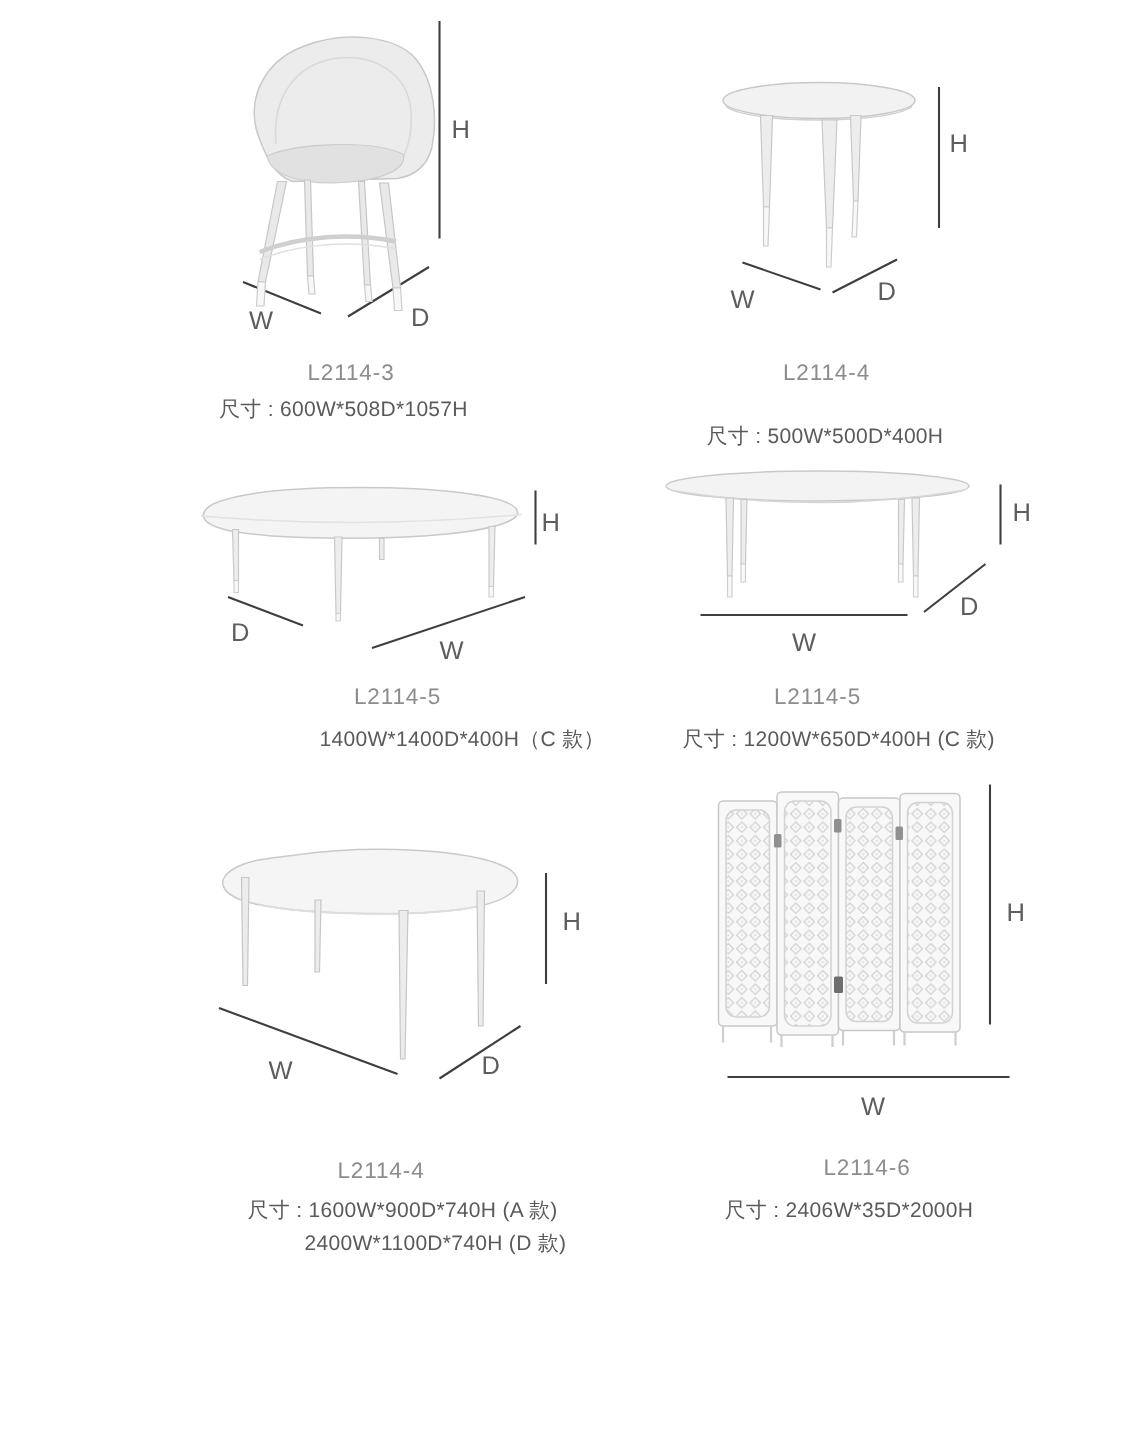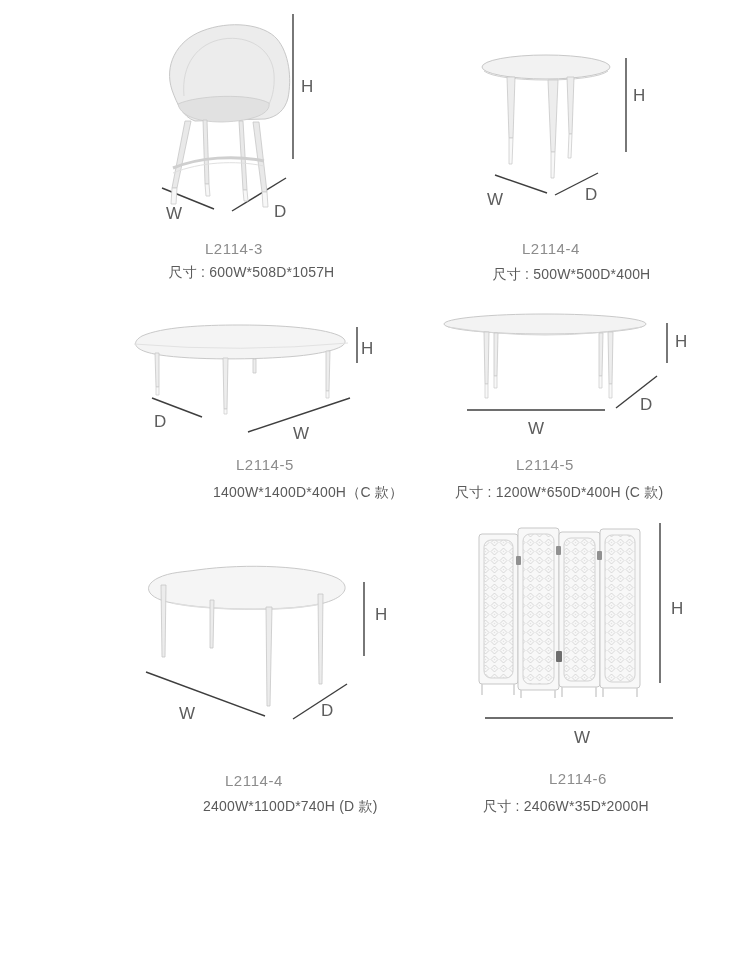--- a/index.html
+++ b/index.html
@@ -14,21 +14,21 @@
     letter-spacing:0.5px;
   }
   .code{
     position:absolute;font-size:15px;color:#8c8c8c;text-align:center;
     letter-spacing:0.6px;line-height:1.2;
   }
   .sizes{
     position:absolute;font-size:14px;color:#5a5a5a;line-height:21px;
     letter-spacing:0.2px;white-space:nowrap;
   }
-  .sizes.center{text-align:center;margin-left:18px;}
+  .sizes.center{text-align:left;}
   .sizes .indent{padding-left:38px;}
   .sizes.wide{line-height:22px;}
 </style>
 </head>
 <body>
 
 <div class="canvas">
 
   <svg class="layer" width="750" height="959" viewBox="0 0 750 959">
     <g stroke="#3e3e3e" stroke-width="1.4" fill="none">
@@ -98,21 +98,21 @@
       <g fill="#f8f8f8" stroke="#cccccc" stroke-width="0.8">
         <polygon points="96,100 100,100 99,126 96,126"></polygon>
         <polygon points="54,86 58,86 57,112 54,112"></polygon>
         <polygon points="114,82 117,82 116,106 113,106"></polygon>
       </g>
     </svg>
     <span class="dim" style="left:633px;top:87px">H</span>
     <span class="dim" style="left:487px;top:191px">W</span>
     <span class="dim" style="left:585px;top:186px">D</span>
     <div class="code" style="left:481px;top:240px;width:140px">L2114-4</div>
-    <div class="sizes center" style="left:471px;top:264px;width:165px">
+    <div class="sizes center" style="left:471px;top:280px;width:165px">
       <div>尺寸 : 500W*500D*400H</div>
     </div>
   </div>
 
   <div>
     <svg class="sketch" style="left:122px;top:317px" width="240" height="98" viewBox="0 0 240 98">
       <path d="M118,8 C170,8 212,13 221,21 C229,28 214,35 176,39 C135,43 70,43 38,38 C12,34 8,26 20,19 C40,10 80,8 118,8 Z" fill="#f4f4f4" stroke="#c9c9c9" stroke-width="1"></path>
       <path d="M12,27 Q118,36 226,26" fill="none" stroke="#e2e2e2" stroke-width="1"></path>
       <g fill="#ededed" stroke="#c8c8c8" stroke-width="0.8">
         <polygon points="33,36 37,36 37,70 34,70"></polygon>
@@ -170,20 +170,21 @@
         <polygon points="78,40 82,40 81,88 78,88"></polygon>
         <polygon points="134,47 140,47 138,146 135,146"></polygon>
         <polygon points="186,34 191,34 190,124 187,124"></polygon>
       </g>
     </svg>
     <span class="dim" style="left:375px;top:606px">H</span>
     <span class="dim" style="left:179px;top:705px">W</span>
     <span class="dim" style="left:321px;top:702px">D</span>
     <div class="code" style="left:184px;top:772px;width:140px">L2114-4</div>
     <div class="sizes wide" style="left:165px;top:795px;width:215px">
+      <div>尺寸 : 1600W*900D*740H (A 款)</div>
       <div class="indent">2400W*1100D*740H (D 款)</div>
     </div>
   </div>
 
   <div>
     <svg class="sketch" style="left:472px;top:520px" width="178" height="182" viewBox="0 0 178 182">
       <defs>
         <pattern id="lat" width="9" height="9" patternUnits="userSpaceOnUse">
           <path d="M4.5,1 L8,4.5 L4.5,8 L1,4.5 Z" fill="none" stroke="#cfcfcf" stroke-width="0.8"></path>
           <circle cx="4.5" cy="4.5" r="0.8" fill="#e2e2e2"></circle>

